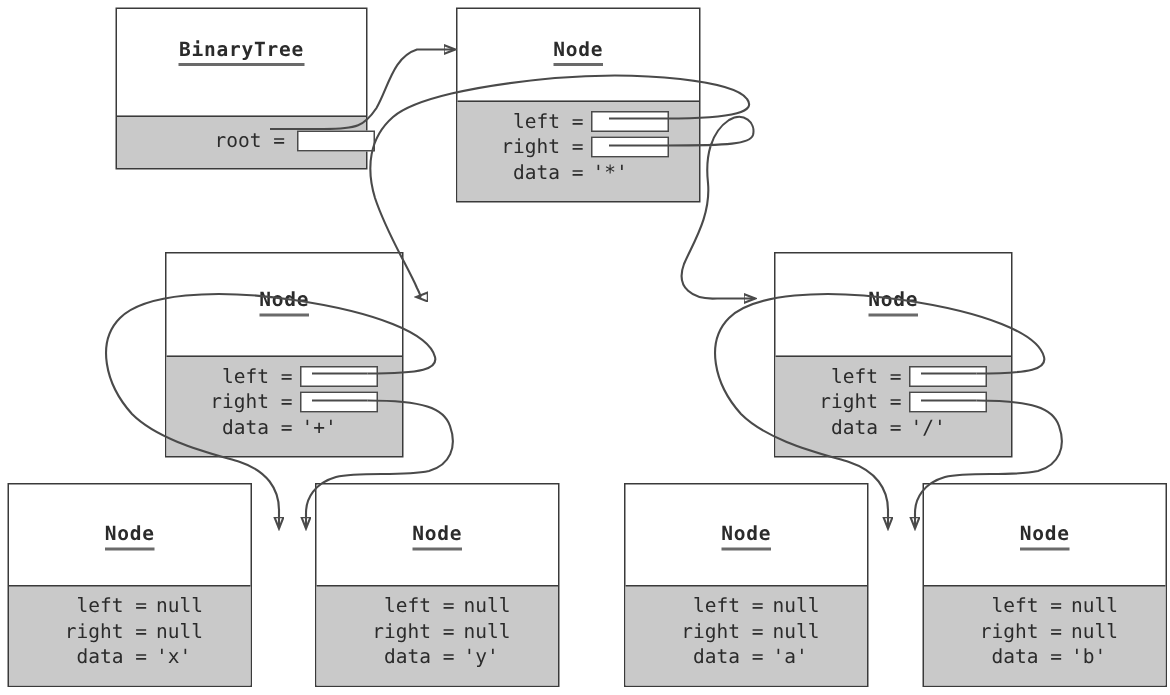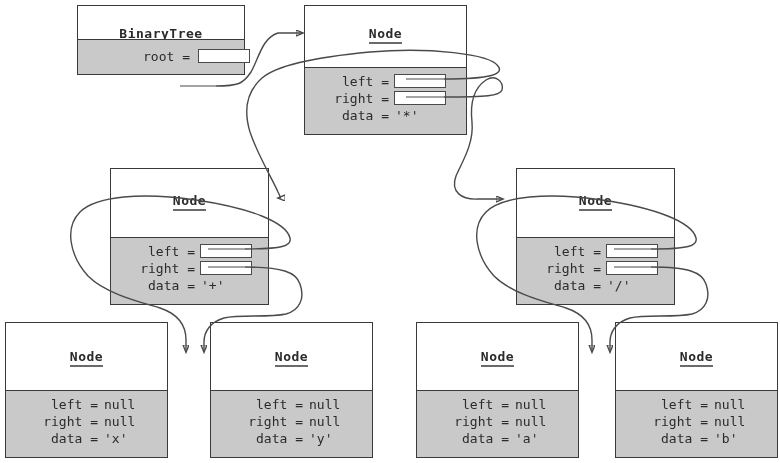--- a/index.html
+++ b/index.html
@@ -130,21 +130,21 @@
              C268,318 240,314 224,318 C210,322 204,332 204,342 L204,352" marker-end="url(#ah)"></path>
 
     <path d="M651,249 C688,249 698,246 696,238 C692,222 656,208 602,200
              C548,192 502,196 486,212 C470,228 476,256 494,276
              C512,294 546,302 566,308 C584,314 592,326 592,340 L592,352" marker-end="url(#ah)"></path>
 
     <path d="M651,267 C688,267 702,272 706,284 C711,298 706,310 692,314
              C674,318 646,314 630,318 C616,322 610,332 610,342 L610,352" marker-end="url(#ah)"></path>
   </svg>
 
-  <div class="objbox" style="left:77px; top:5px; width:168px; height:70px;">
+  <div class="objbox" style="left:77px; top:5px; width:168px; height:108px;">
     <div class="obj-title" style="top:20px;">
       <span>BinaryTree</span>
     </div>
     <div class="obj-fields" style="height:34px;">
       <div class="field-row" style="margin-top:8px;">
         <span class="field-label" style="left:0; width:112px;">root =</span>
         <span class="slot" style="left:120px; top:1px; width:52px;"></span>
       </div>
     </div>
   </div>

